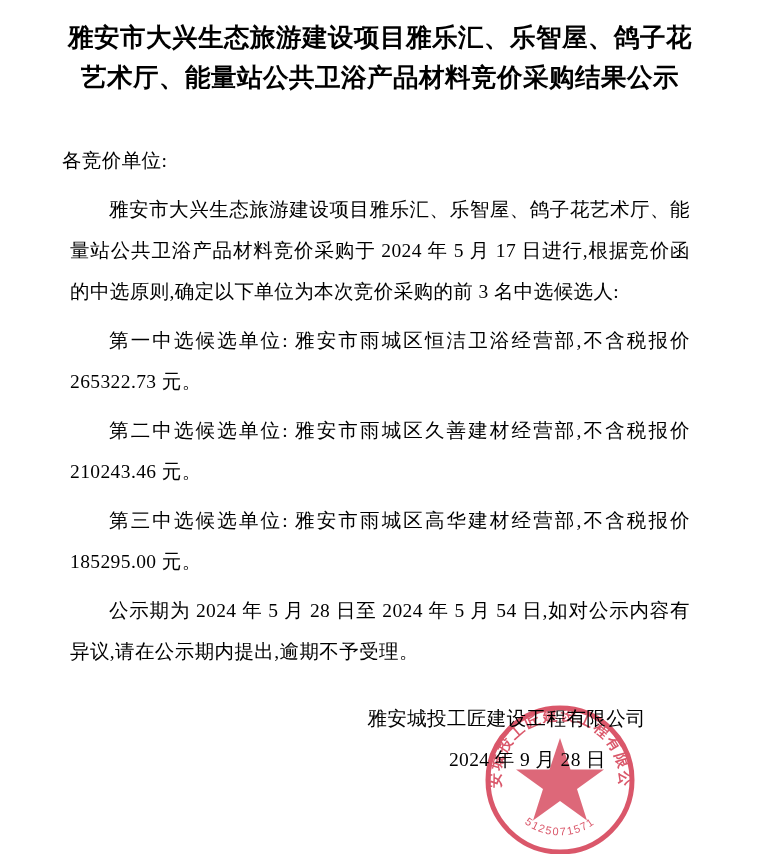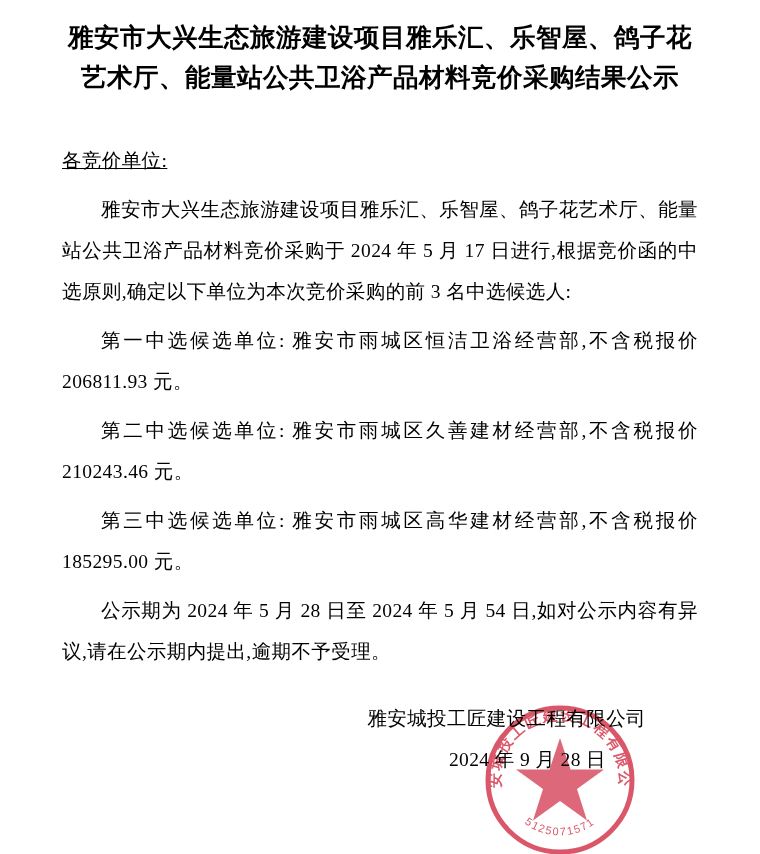--- a/index.html
+++ b/index.html
@@ -34,24 +34,23 @@
   }
   .body-text {
     font-size: 19.5px;
     line-height: 41px;
     letter-spacing: 0.4px;
     text-align: justify;
     text-justify: inter-ideograph;
   }
   .p-salutation {
     margin: 0 0 8px 0;
-    text-decoration: underline;
   }
   .p-indent {
-    margin: 0;
+    margin: 8px;
     text-indent: 39px;
   }
   .gap-small {
     margin-top: 8px;
   }
   .sign-block {
     margin-top: 26px;
     text-align: right;
     position: relative;
     z-index: 3;
@@ -83,21 +82,21 @@
 </head>
 <body>
 
 <div class="page">
 
   <div class="doc-title">雅安市大兴生态旅游建设项目雅乐汇、乐智屋、鸽子花艺术厅、能量站公共卫浴产品材料竞价采购结果公示</div>
 
   <div class="body-text">
     <p class="p-salutation">各竞价单位:</p>
     <p class="p-indent">雅安市大兴生态旅游建设项目雅乐汇、乐智屋、鸽子花艺术厅、能量站公共卫浴产品材料竞价采购于 2024 年 5 月 17 日进行,根据竞价函的中选原则,确定以下单位为本次竞价采购的前 3 名中选候选人:</p>
-    <p class="p-indent gap-small">第一中选候选单位: 雅安市雨城区恒洁卫浴经营部,不含税报价 206811.93 元。</p>
+    <p class="p-indent gap-small">第一中选候选单位: 雅安市雨城区恒洁卫浴经营部,不含税报价 265322.73 元。</p>
     <p class="p-indent gap-small">第二中选候选单位: 雅安市雨城区久善建材经营部,不含税报价 210243.46 元。</p>
     <p class="p-indent gap-small">第三中选候选单位: 雅安市雨城区高华建材经营部,不含税报价 185295.00 元。</p>
     <p class="p-indent gap-small">公示期为 2024 年 5 月 28 日至 2024 年 5 月 54 日,如对公示内容有异议,请在公示期内提出,逾期不予受理。</p>
   </div>
 
   <div class="sign-block">
     <div class="sign-line">雅安城投工匠建设工程有限公司</div>
     <div class="sign-line sign-date">2024 年 9 月 28 日</div>
   </div>
 

